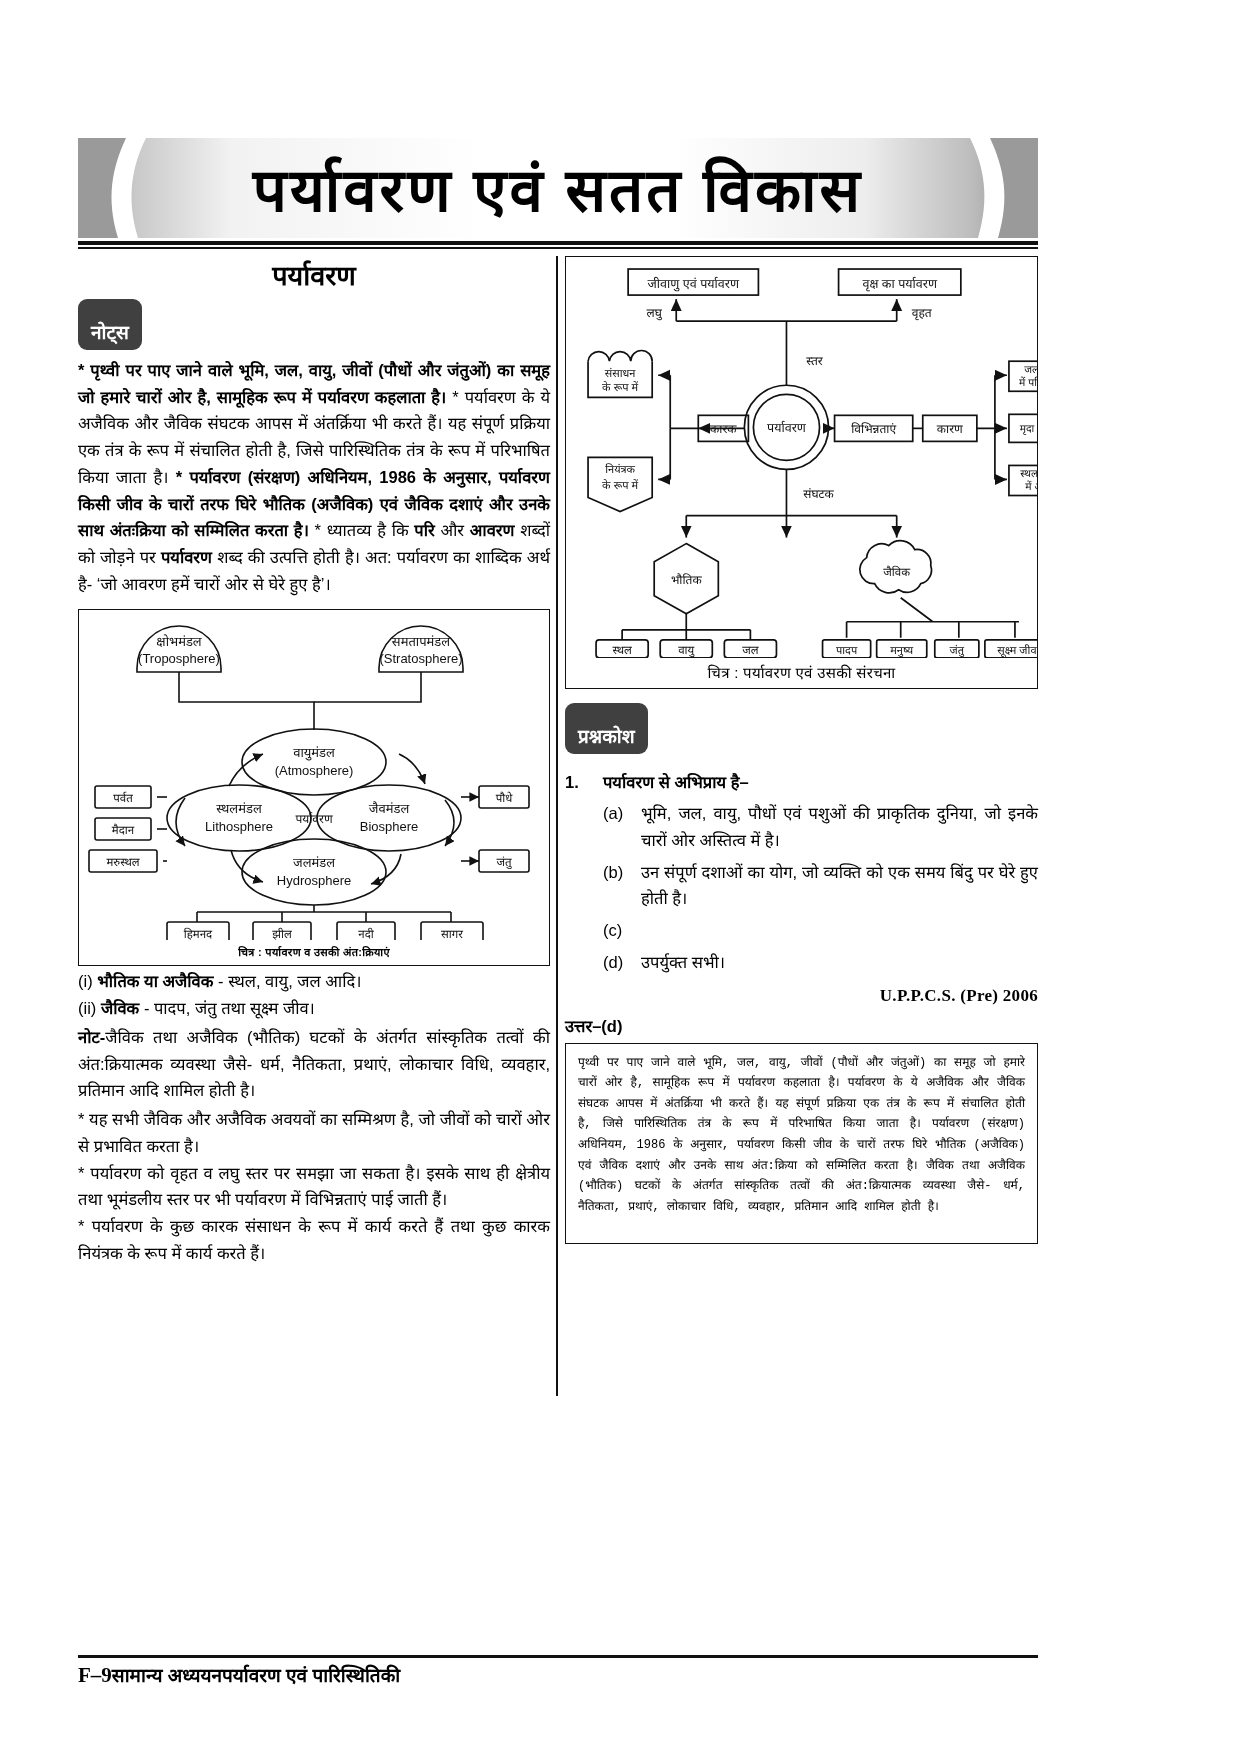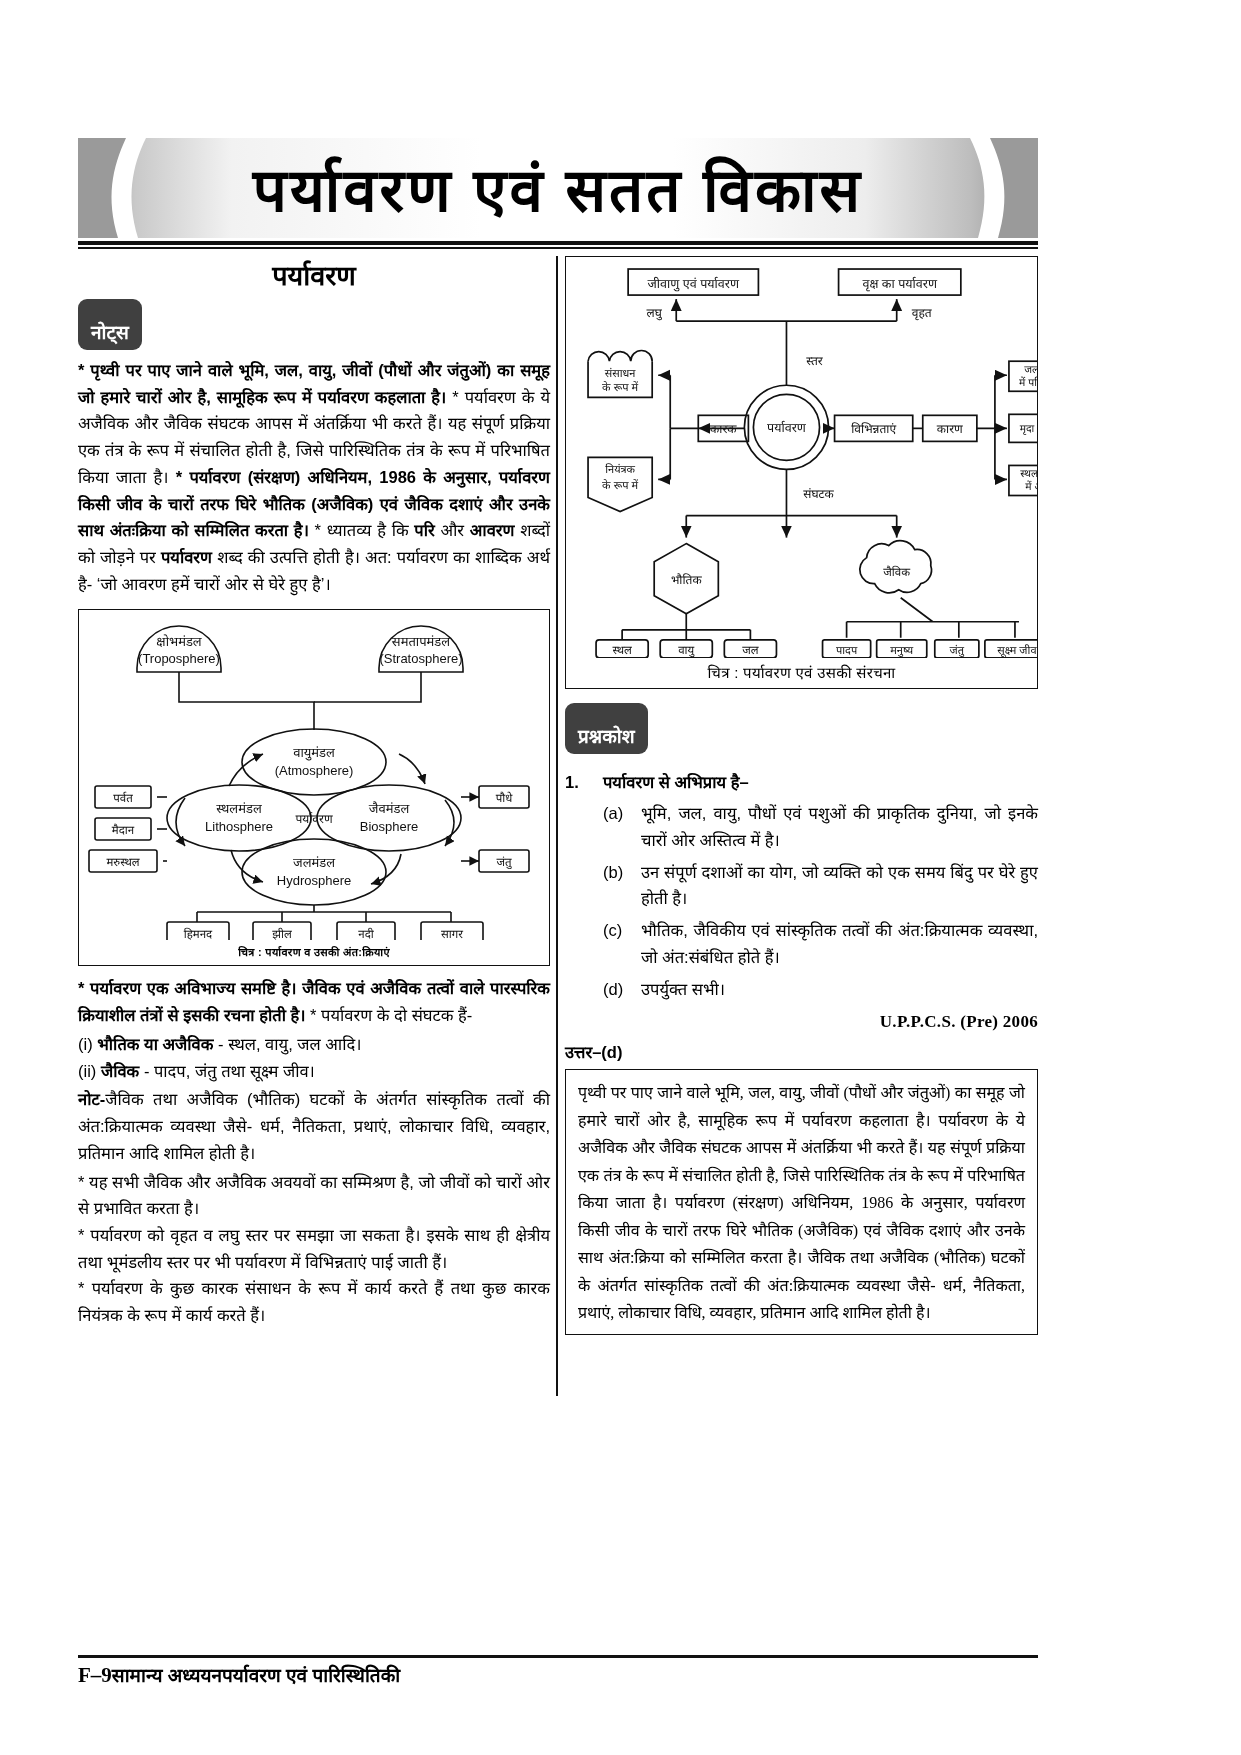--- a/index.html
+++ b/index.html
@@ -70,23 +70,23 @@
     font-size:16.5px;line-height:1.62;margin-top:5px;padding-left:38px;}
   .opt-key{width:38px;flex:0 0 38px;}
   .opt-text{flex:1;text-align:justify;}
   .source{
     text-align:right;font-weight:bold;font-size:17px;margin-top:10px;
     font-family:"Liberation Serif","DejaVu Serif",serif;letter-spacing:.3px;
   }
   .ans{font-family:"Liberation Sans","DejaVu Sans",sans-serif;
     font-size:16.5px;font-weight:bold;margin:8px 0 6px 0;}
   .ansbox{
-    border:1.6px solid #111;padding:9px 12px 7px 12px;
-    font-family:Liberation Serif, serif;
-    font-size:16px;line-height:1.72;text-align:justify;
+    border:1.6px solid #111;padding:9px 12px 25px 12px;
+    font-family:Liberation Mono, monospace;
+    font-size:12px;line-height:1.72;text-align:justify;
   }
 
   
   .footer-rule{position:absolute;left:78px;top:1655px;width:960px;height:3px;background:#111;}
   .footer{
     position:absolute;left:78px;top:1662px;width:960px;
     display:flex;align-items:baseline;justify-content:flex-start;
     font-family:"Liberation Sans","DejaVu Sans",sans-serif;font-weight:bold;
   }
   .f-left{font-size:21px;font-family:"Liberation Serif","DejaVu Serif",serif;}
@@ -200,21 +200,20 @@
 
           <text x="119" y="328" font-size="11.5">हिमनद</text>
           <text x="203" y="328" font-size="11.5">झील</text>
           <text x="287" y="328" font-size="11.5">नदी</text>
           <text x="373" y="328" font-size="11.5">सागर</text>
         </g>
       </svg>
       <div class="figcap">चित्र : पर्यावरण व उसकी अंत:क्रियाएं</div>
     </div>
 
-    <div class="body-txt" id="left-after" style="margin-top:9px;"><b>* पर्यावरण एक अविभाज्य समष्टि है। जैविक एवं अजैविक तत्वों वाले पारस्परिक क्रियाशील तंत्रों से इसकी रचना होती है।</b><span class="reg"> * पर्यावरण के दो संघटक हैं-</span></div>
 
     <div class="body-txt" style="margin-top:2px;">
       <div>
         <span>(i)</span>
         <b>भौतिक या अजैविक</b><span class="reg"> - स्थल, वायु, जल आदि।</span>
       </div>
       <div>
         <span>(ii)</span>
         <b>जैविक</b><span class="reg"> - पादप, जंतु तथा सूक्ष्म जीव।</span>
       </div>
@@ -343,21 +342,20 @@
     <div class="opt-row">
       <div class="opt-key">(a)</div>
       <div class="opt-text">भूमि, जल, वायु, पौधों एवं पशुओं की प्राकृतिक दुनिया, जो इनके चारों ओर अस्तित्व में है।</div>
     </div>
     <div class="opt-row">
       <div class="opt-key">(b)</div>
       <div class="opt-text">उन संपूर्ण दशाओं का योग, जो व्यक्ति को एक समय बिंदु पर घेरे हुए होती है।</div>
     </div>
     <div class="opt-row">
       <div class="opt-key">(c)</div>
-      <div class="opt-text">भौतिक, जैविकीय एवं सांस्कृतिक तत्वों की अंत:क्रियात्मक व्यवस्था, जो अंत:संबंधित होते हैं।</div>
     </div>
     <div class="opt-row">
       <div class="opt-key">(d)</div>
       <div class="opt-text">उपर्युक्त सभी।</div>
     </div>
 
     <div class="source">U.P.P.C.S. (Pre) 2006</div>
     <div class="ans">उत्तर–(d)</div>
     <div class="ansbox">पृथ्वी पर पाए जाने वाले भूमि, जल, वायु, जीवों (पौधों और जंतुओं) का समूह जो हमारे चारों ओर है, सामूहिक रूप में पर्यावरण कहलाता है। पर्यावरण के ये अजैविक और जैविक संघटक आपस में अंतर्क्रिया भी करते हैं। यह संपूर्ण प्रक्रिया एक तंत्र के रूप में संचालित होती है, जिसे पारिस्थितिक तंत्र के रूप में परिभाषित किया जाता है। पर्यावरण (संरक्षण) अधिनियम, 1986 के अनुसार, पर्यावरण किसी जीव के चारों तरफ घिरे भौतिक (अजैविक) एवं जैविक दशाएं और उनके साथ अंत:क्रिया को सम्मिलित करता है। जैविक तथा अजैविक (भौतिक) घटकों के अंतर्गत सांस्कृतिक तत्वों की अंत:क्रियात्मक व्यवस्था जैसे- धर्म, नैतिकता, प्रथाएं, लोकाचार विधि, व्यवहार, प्रतिमान आदि शामिल होती है।</div>
   </div>

